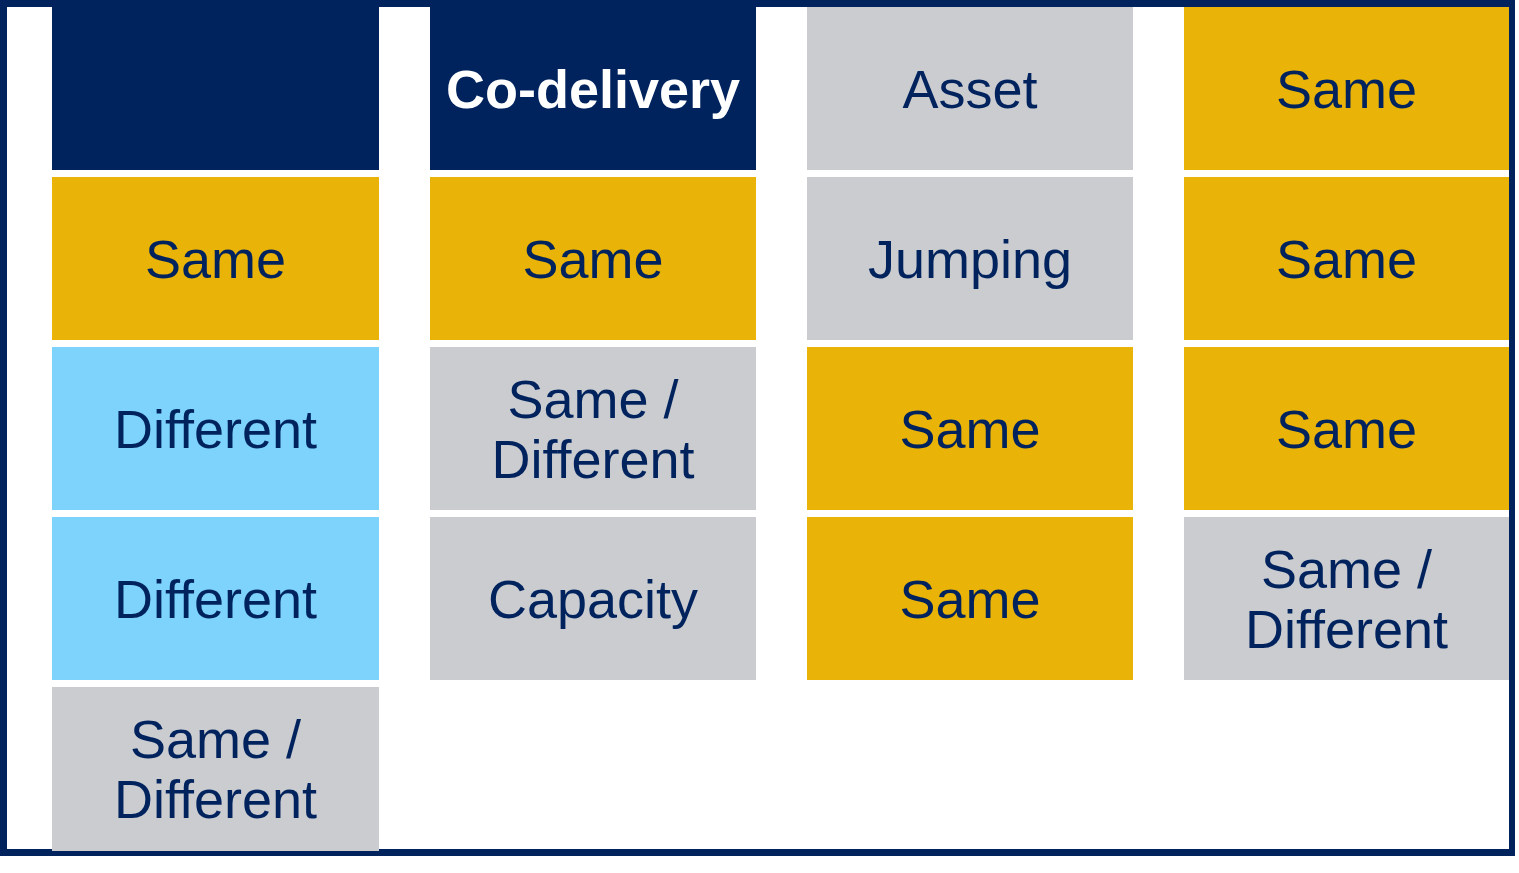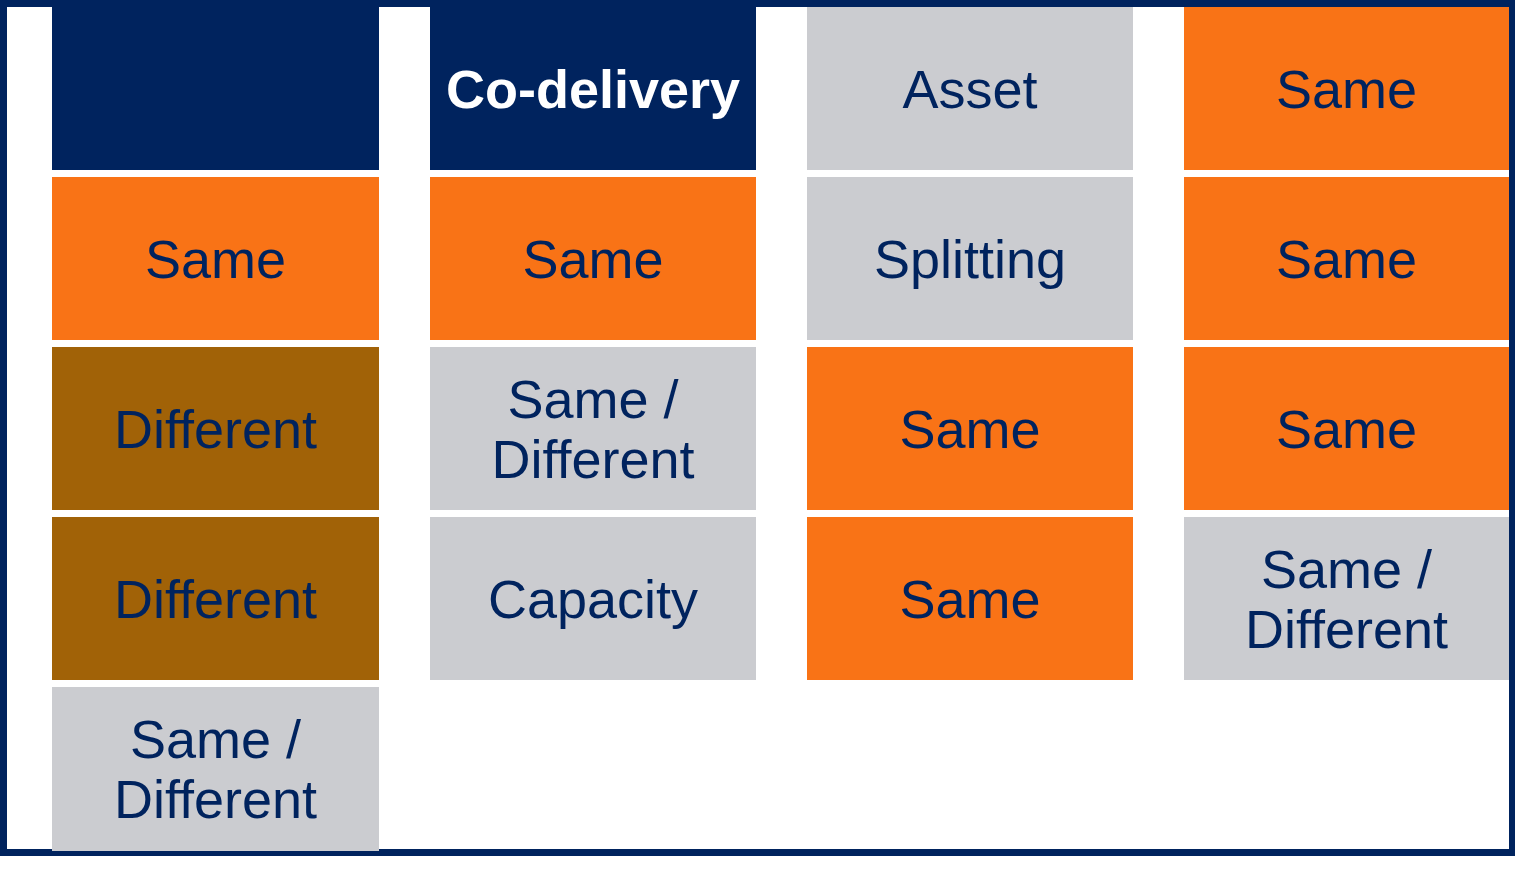--- a/index.html
+++ b/index.html
@@ -17,38 +17,38 @@
     background: #ffffff;
   }
   .cell {
     display: flex; align-items: center; justify-content: center; text-align: center;
     font-family: "Liberation Sans", sans-serif; font-size: 54px; line-height: 60px;
     color: #00235e; box-sizing: border-box; padding: 0 10px; margin-left: 45px;
   }
   .hdr { background: #00235e; color: #ffffff; font-weight: bold; font-size: 54px; }
   .hdr-blank { background: #00235e; }
   .gray { background: #cbccd0; }
-  .green { background: #f97316; }
-  .blue { background: #a16207; }
+  .green { background: #eab308; }
+  .blue { background: #7dd3fc; }
 </style>
 </head>
 <body>
 
 <div class="frame">
   <div class="grid">
 
     <div class="cell hdr-blank"></div>
     <div class="cell hdr">Co-delivery</div>
 
     <div class="cell gray">Asset</div>
     <div class="cell green">Same</div>
     <div class="cell green">Same</div>
     <div class="cell green">Same</div>
 
-    <div class="cell gray">Splitting</div>
+    <div class="cell gray">Jumping</div>
     <div class="cell green">Same</div>
     <div class="cell blue">Different</div>
     <div class="cell gray" style="padding:0 60px;">Same / Different</div>
 
     <div class="cell green">Same</div>
     <div class="cell green">Same</div>
     <div class="cell blue">Different</div>
 
     <div class="cell gray">Capacity</div>
     <div class="cell green">Same</div>

